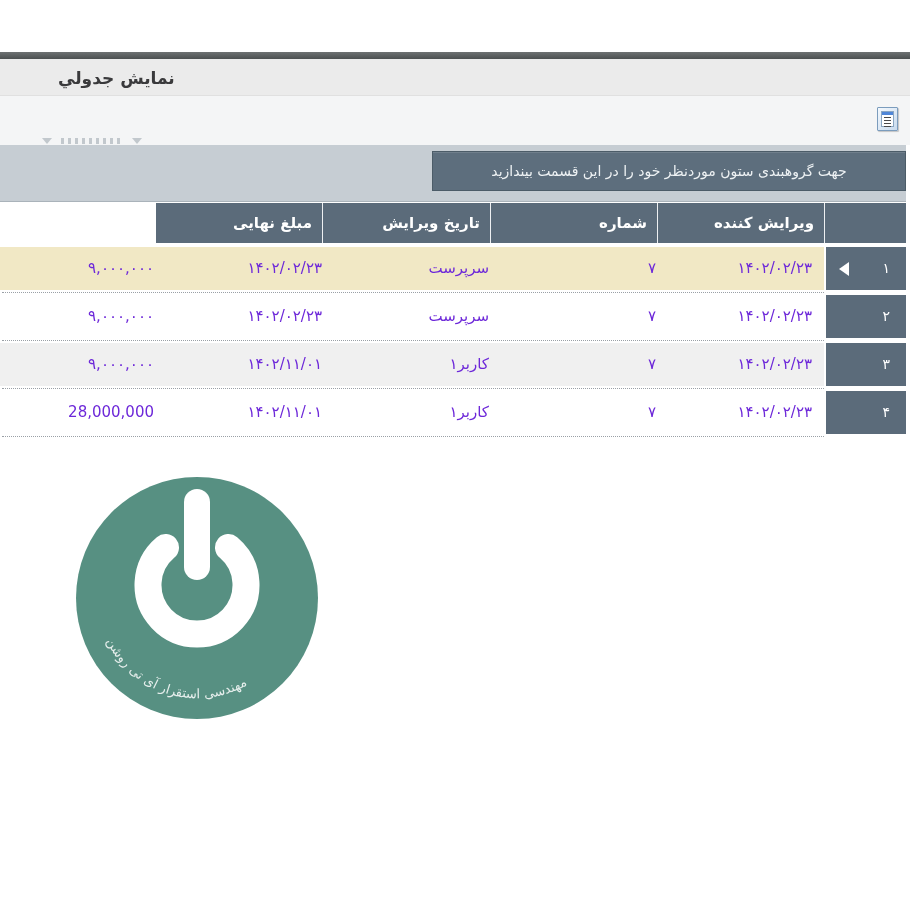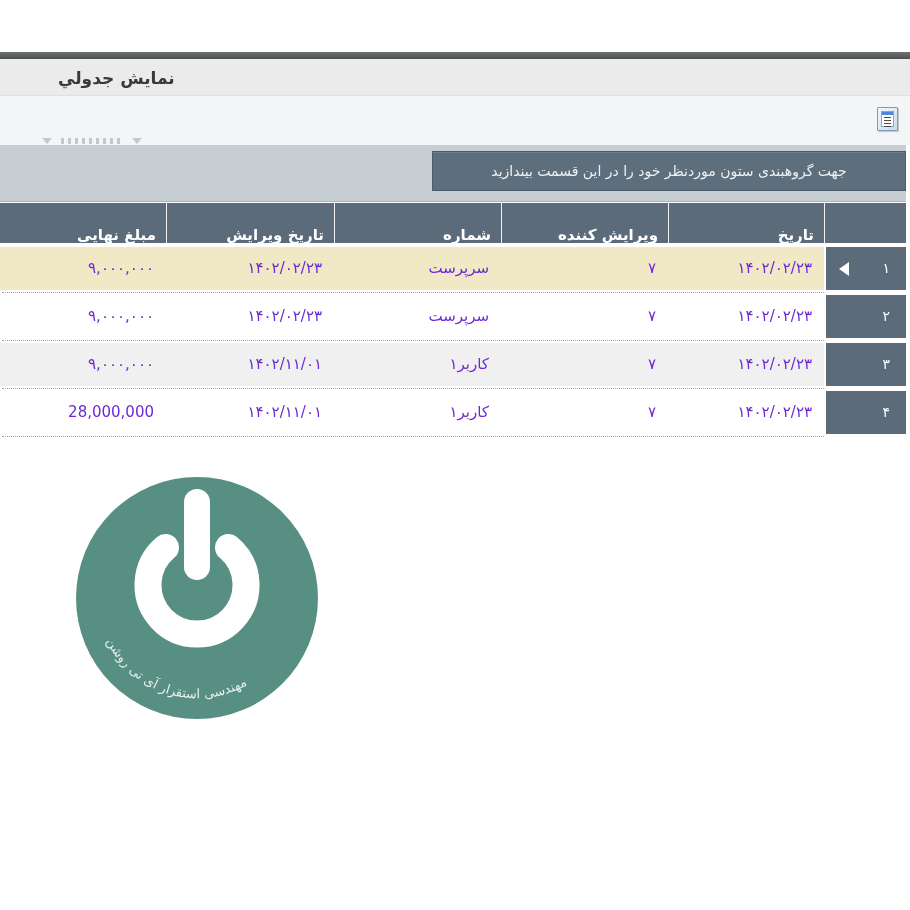--- a/index.html
+++ b/index.html
@@ -40,21 +40,21 @@
   .grid{position:absolute;top:203px;left:0;width:906px;direction:rtl;}
   .g-header,.g-row{display:flex;}
   .cell{flex:0 0 auto;}
   .c-rowhead{width:82px;}
   .c-date{width:156px;}
   .c-number{width:167px;}
   .c-editor{width:167px;}
   .c-editdate{width:168px;text-align:right;}
   .c-amount{width:166px;}
   .hcell{background:#5b6b7a;color:#fff;font-weight:bold;font-size:15px;height:40px;
-    line-height:40px;padding:12px 10px 0 0;border-left:1px solid #eef0f2;cursor:pointer;
+    line-height:40px;padding:0 10px 0 0;border-left:1px solid #eef0f2;cursor:pointer;
     white-space:nowrap;overflow:hidden;}
   .hcell.c-amount{border-left:none;}
   .g-header{margin-bottom:4px;}
   .g-row{cursor:pointer;}
   .g-row .cell{height:43px;line-height:43px;font-size:15px;color:#6d28d9;
     padding:0 12px 12px 0;background:#fff;white-space:nowrap;}
   .g-row.alt .cell{background:#f0f0f0;}
   .g-row.selected .cell{background:#f1e8c5;}
   .g-row .cell.c-rowhead{background:#5b6b7a;color:#fff;font-size:14px;position:relative;
     padding:0 16px 0 0;border-left:2px solid #fff;}
@@ -96,21 +96,20 @@
     <span class="ticks"></span>
     <span class="tri"></span>
   </div>
 
   <div class="group-panel"></div>
   <div class="hint-box">جهت گروهبندی ستون موردنظر خود را در این قسمت بیندازید</div>
 
   <div class="grid">
     <div class="g-header">
       <div class="cell c-rowhead hcell"></div>
-      <div class="cell c-date hcell">تاریخ</div>
       <div class="cell c-editor hcell">ویرایش کننده</div>
       <div class="cell c-number hcell">شماره</div>
       <div class="cell c-editdate hcell">تاریخ ویرایش</div>
       <div class="cell c-amount hcell">مبلغ نهایی</div>
     </div>
     <div>
   <div class="g-row selected">
     <div class="cell c-rowhead">
       <span class="indicator"></span>
       <span class="rownum">۱</span>

